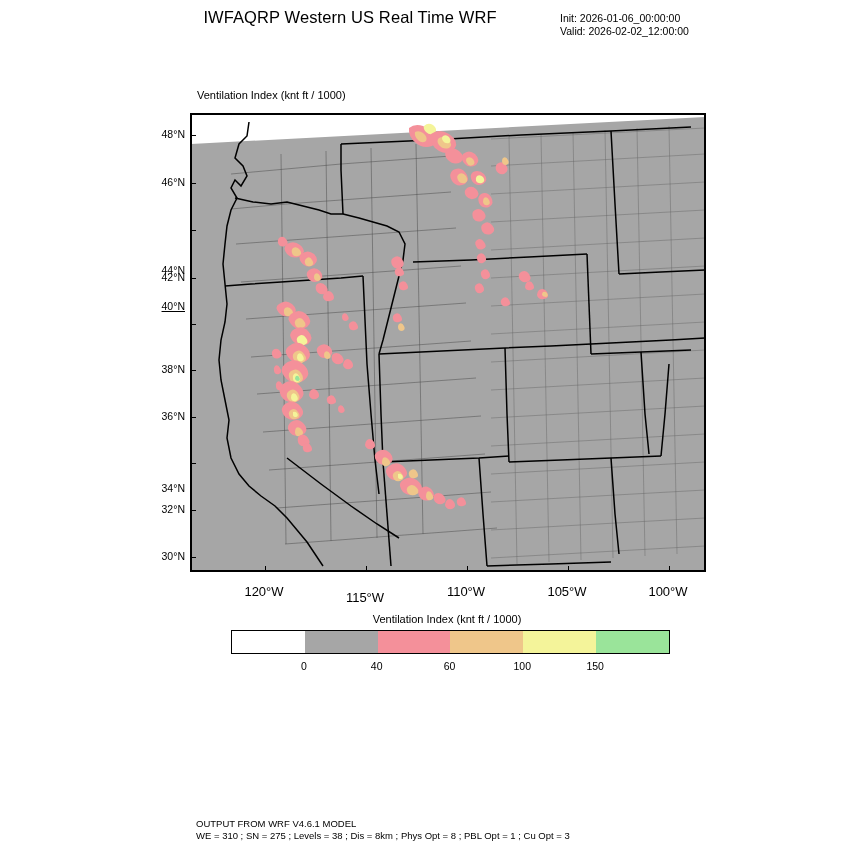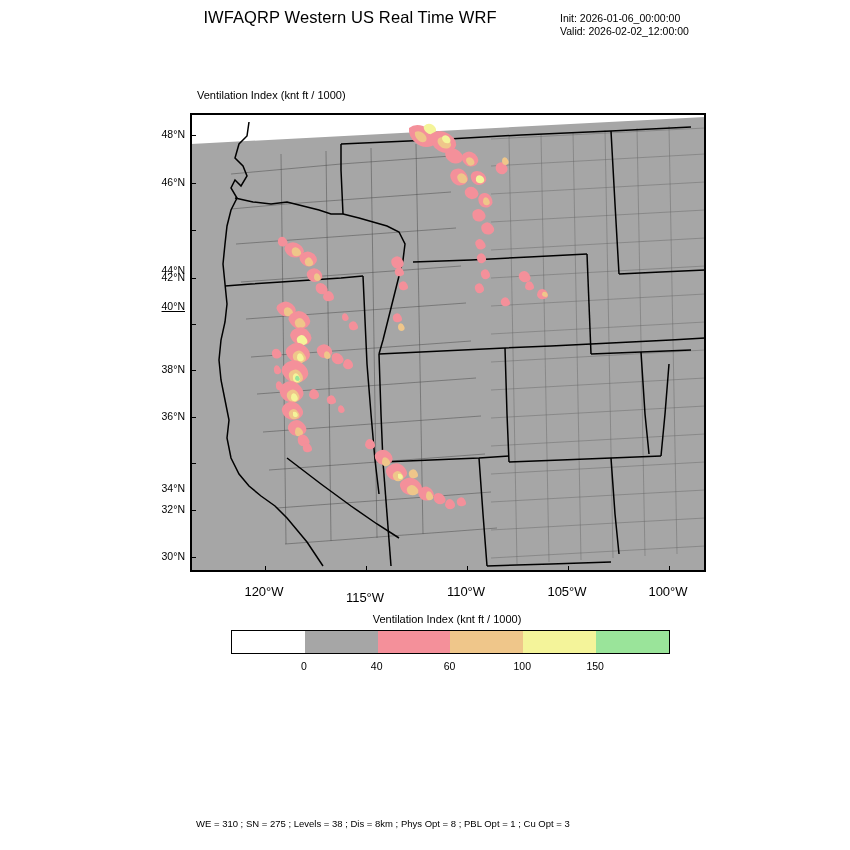--- a/index.html
+++ b/index.html
@@ -445,16 +445,17 @@
   </div>
   <div class="cbar-labels">
     <div class="cbar-label" style="left:72.8px">0</div>
     <div class="cbar-label" style="left:145.7px">40</div>
     <div class="cbar-label" style="left:218.5px">60</div>
     <div class="cbar-label" style="left:291.3px">100</div>
     <div class="cbar-label" style="left:364.2px">150</div>
   </div>
 
   <div class="footer">
+    <div>OUTPUT FROM WRF V4.6.1 MODEL</div>
     <div>WE = 310 ; SN = 275 ; Levels = 38 ; Dis = 8km ; Phys Opt = 8 ; PBL Opt = 1 ; Cu Opt = 3</div>
   </div>
 
 </div>
 
 </body></html>

